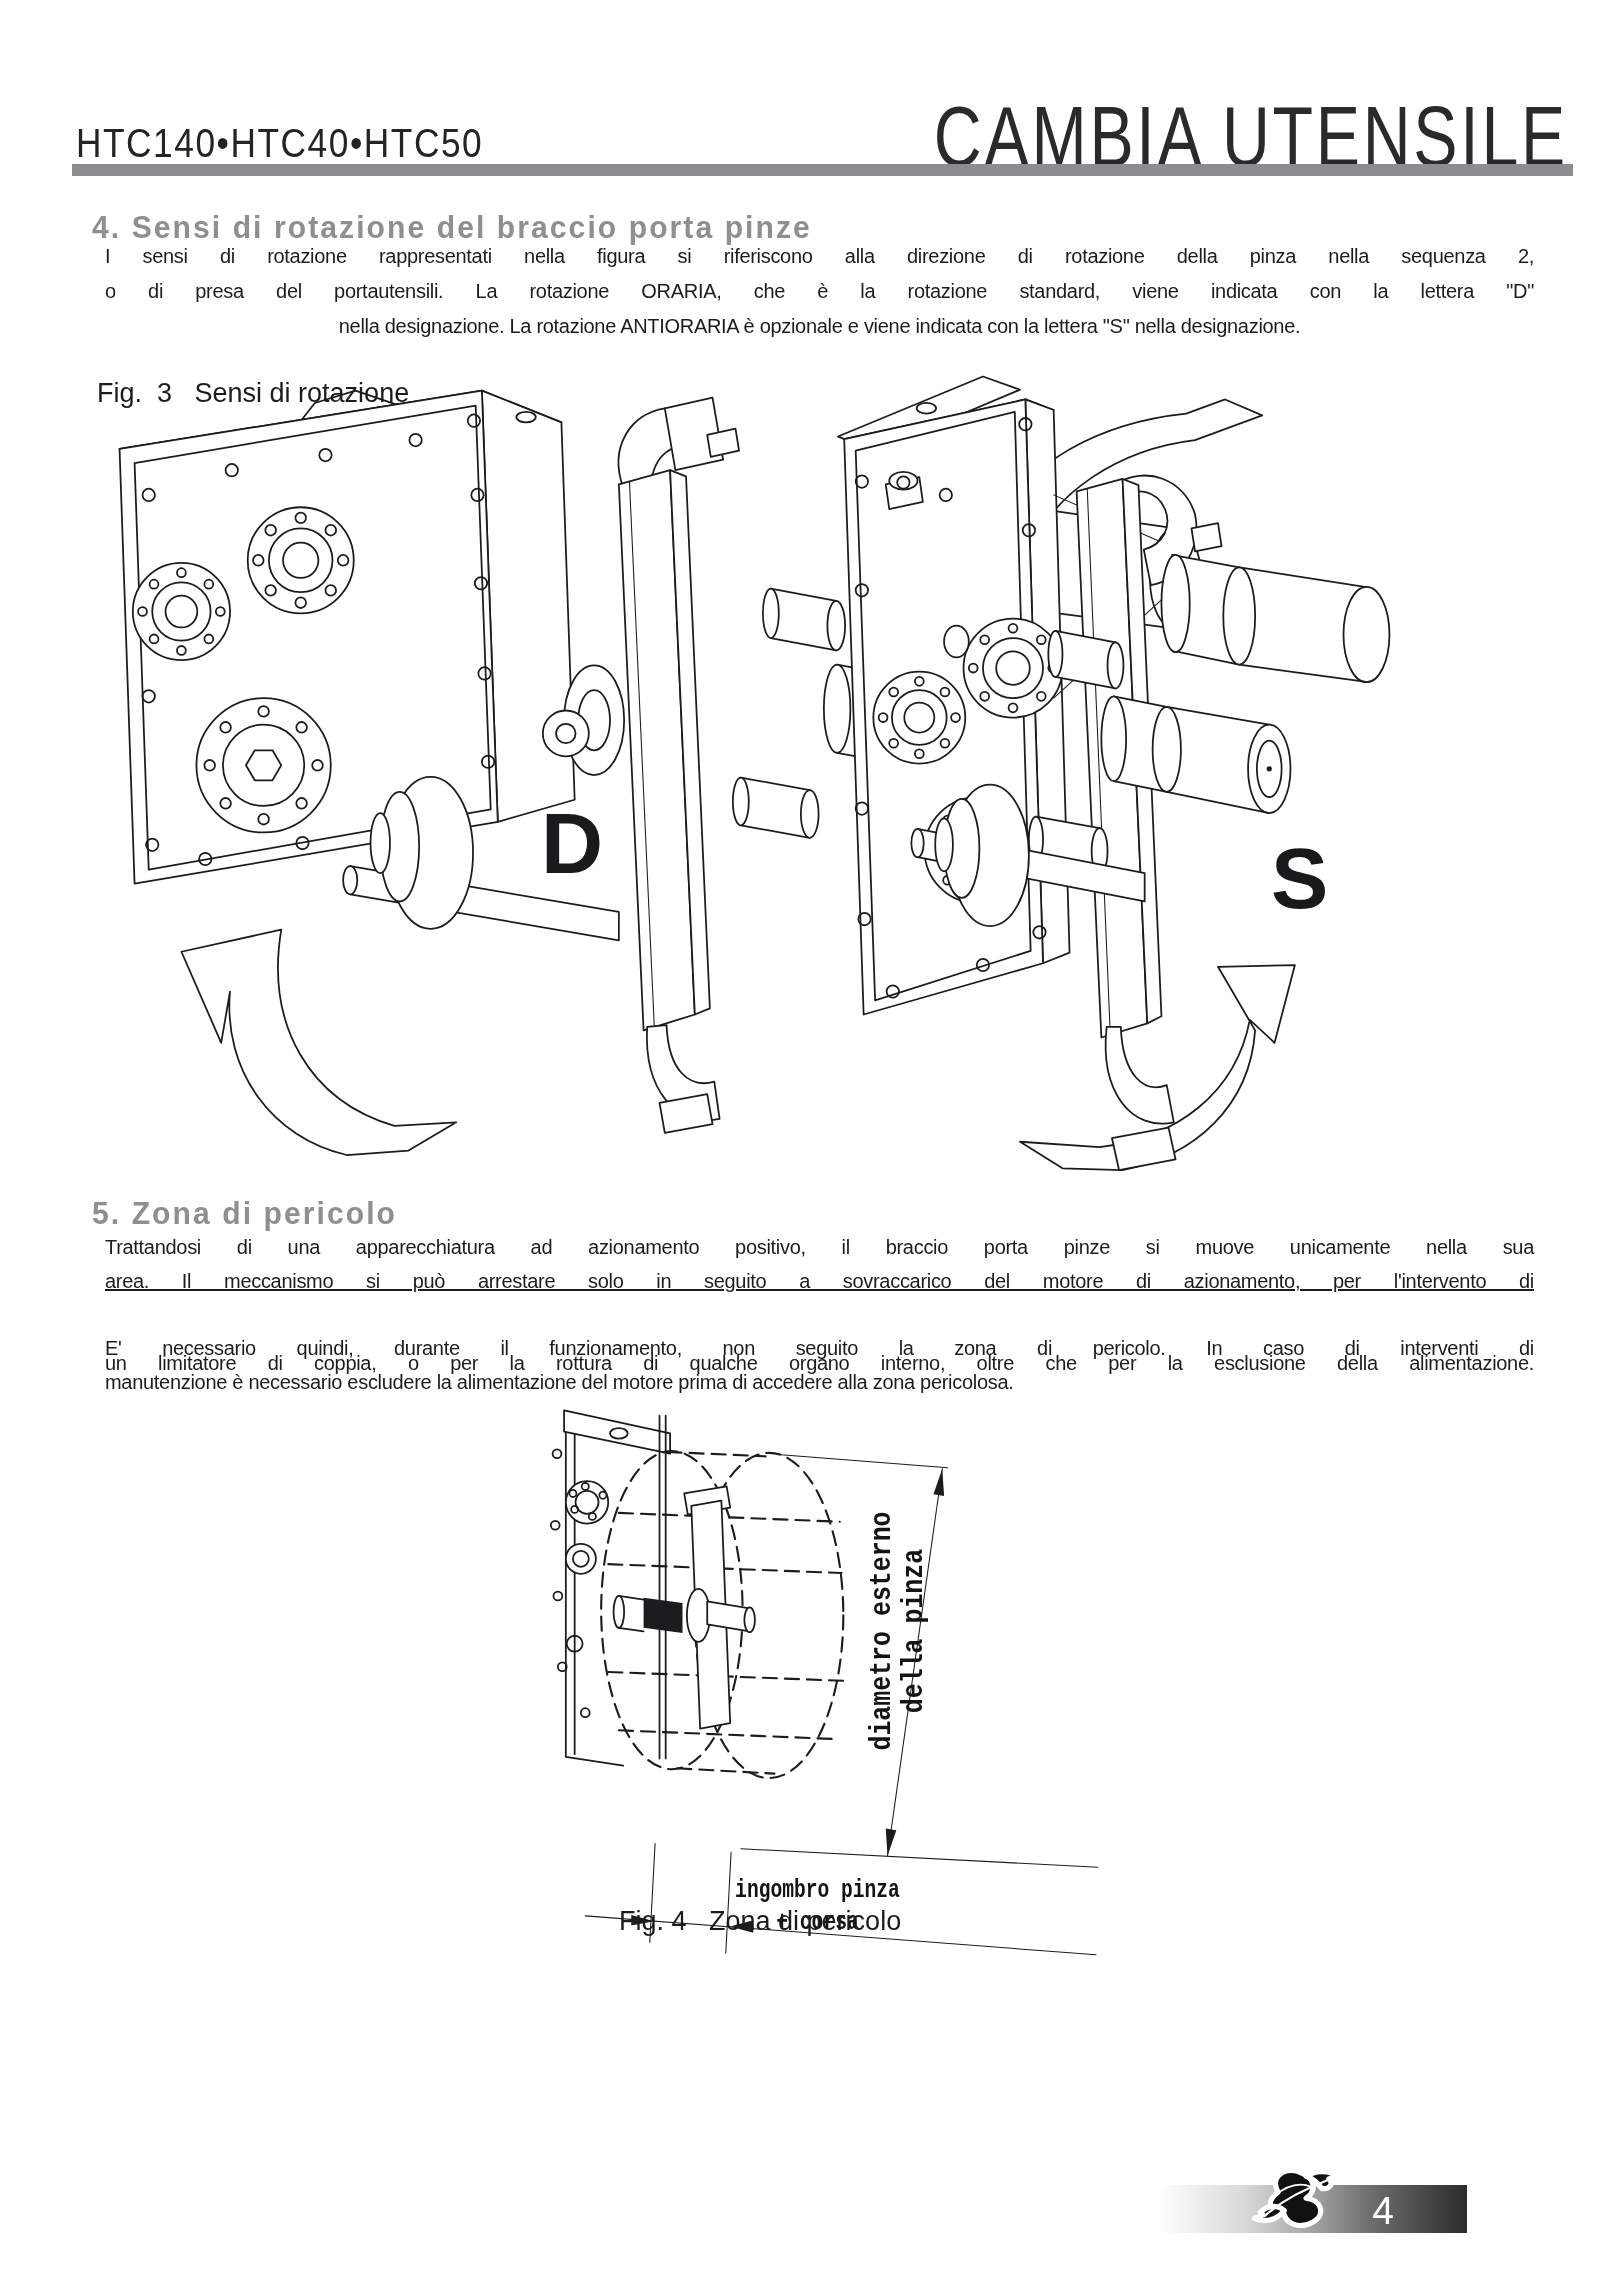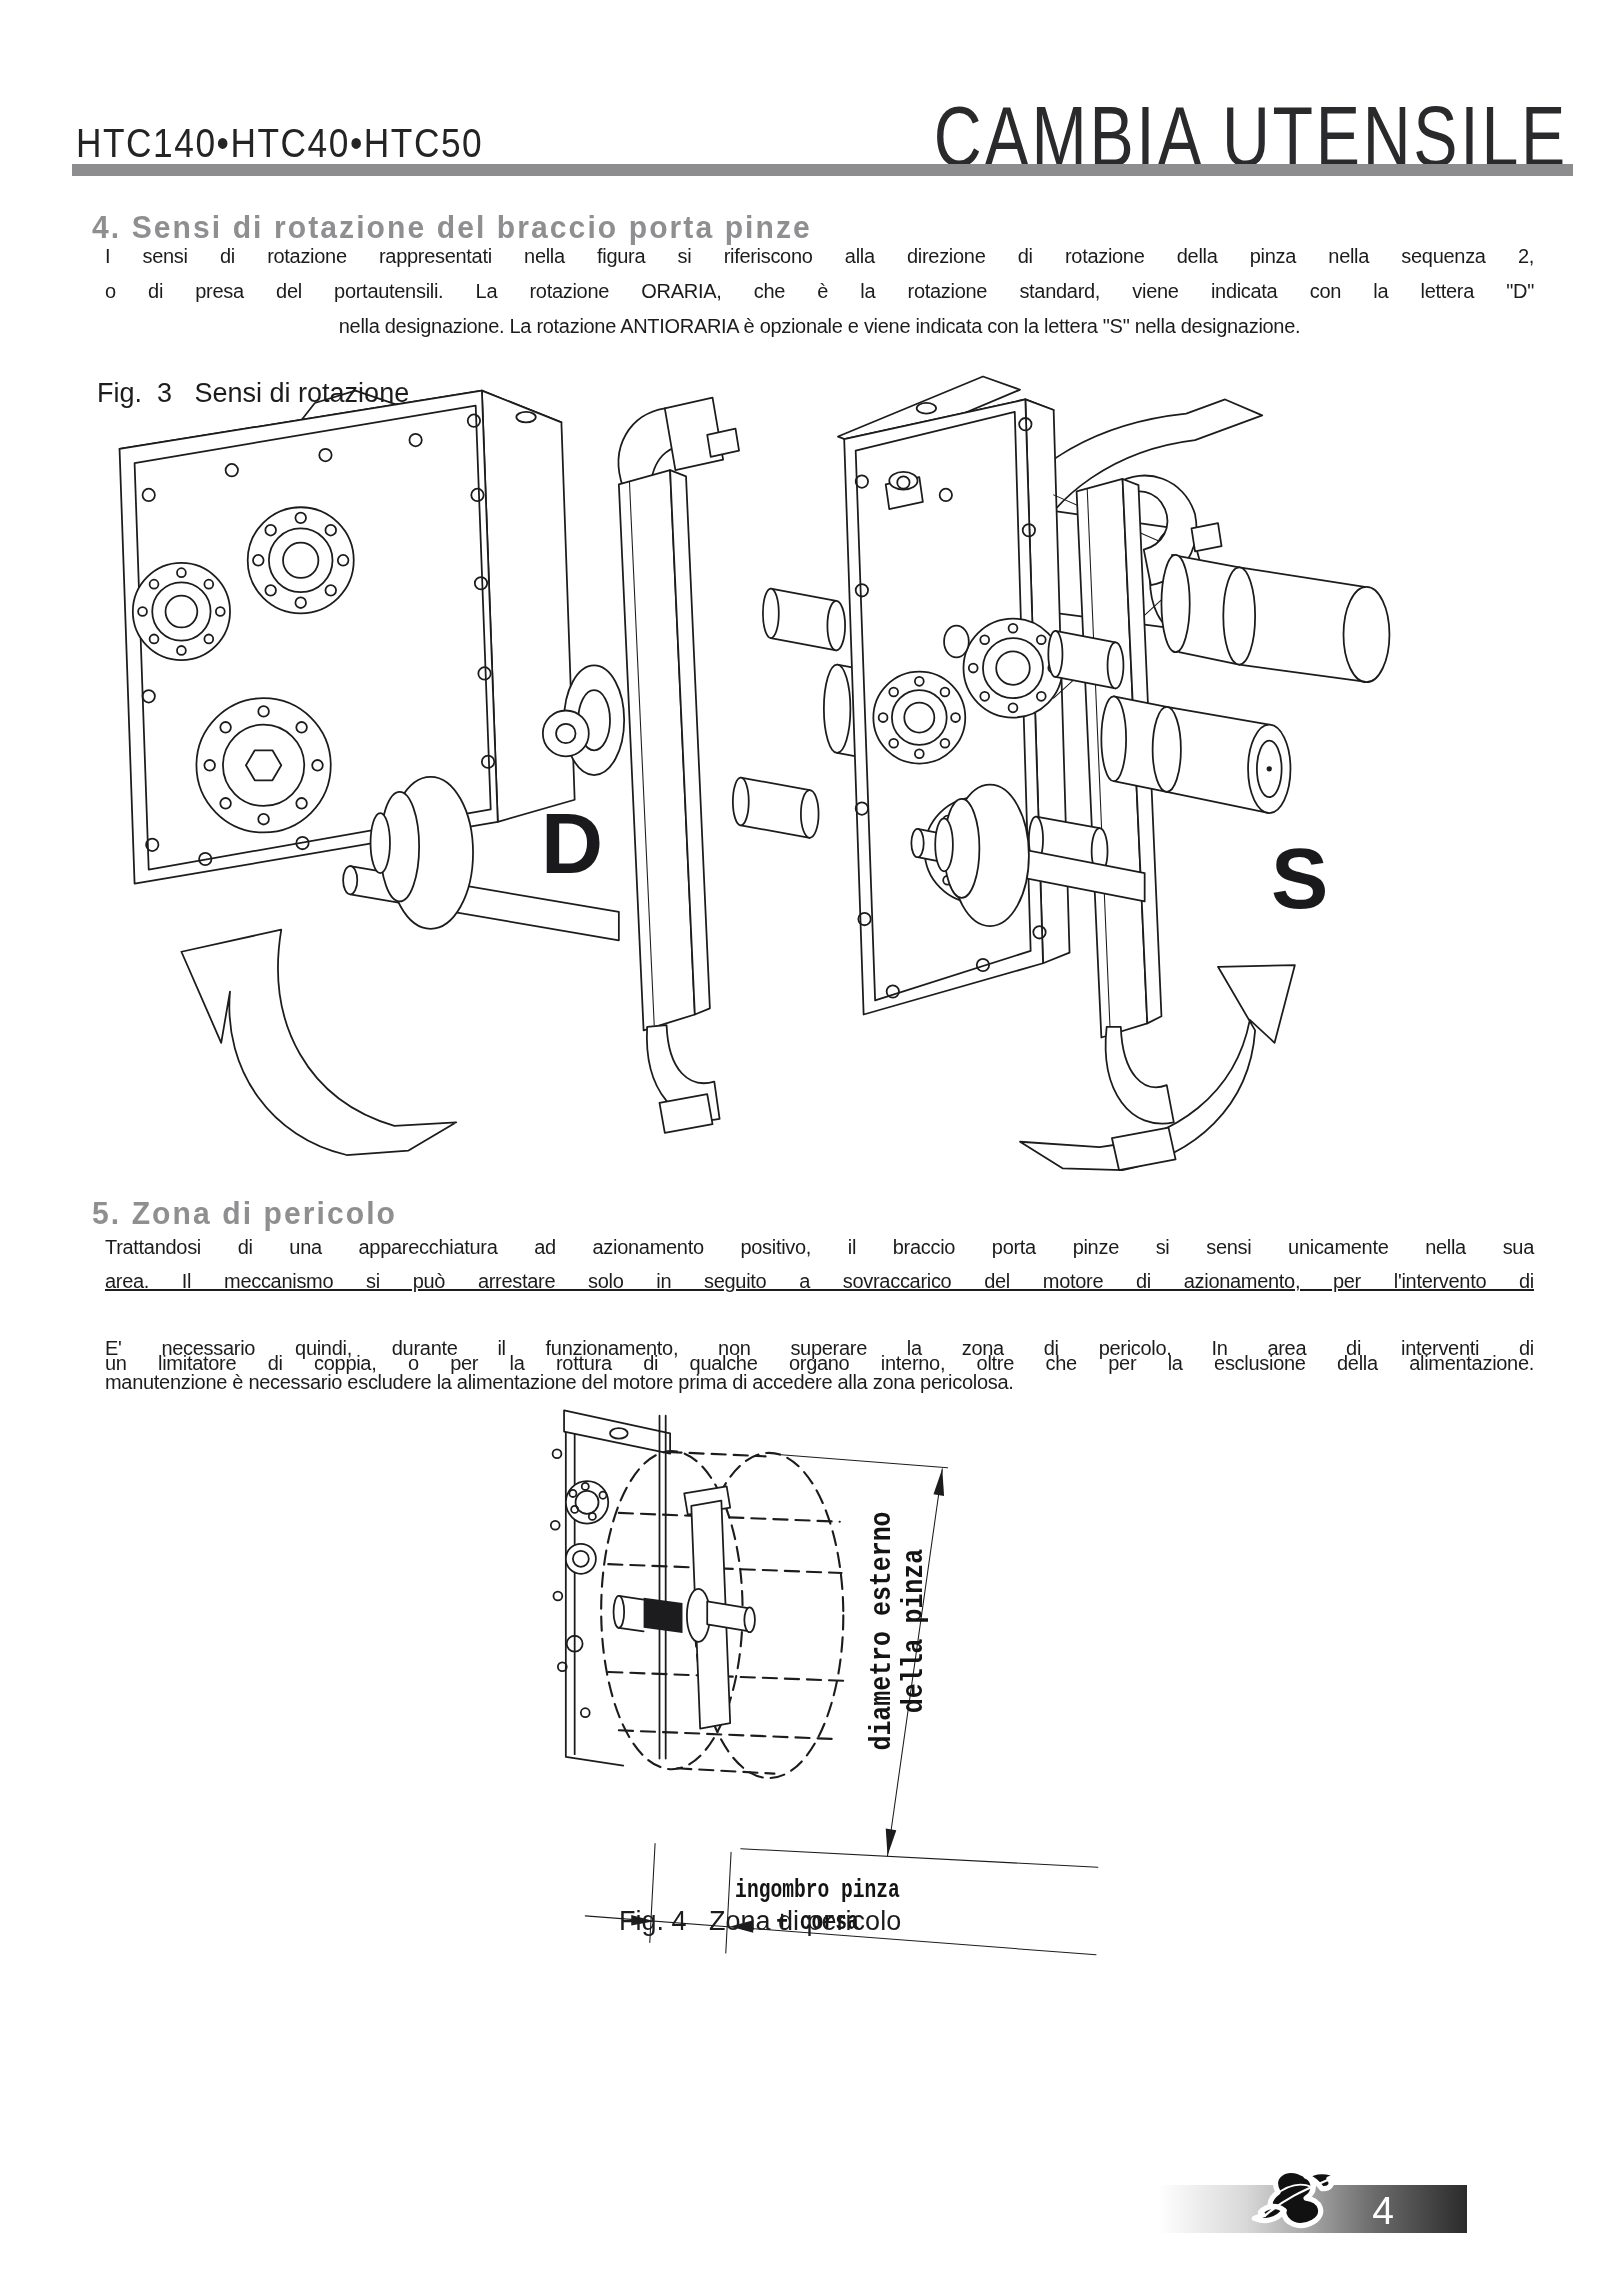--- a/index.html
+++ b/index.html
@@ -338,24 +338,24 @@
         <polygon class="b" points="826,2180 852,2173 852,2187"></polygon>
       </g>
     </g>
   </svg>
 
   <div class="rotletter" style="left:541px;top:800px;">D</div>
   <div class="rotletter" style="left:1271px;top:835px;">S</div>
 
   <div class="h" style="top:1195px;">5. Zona di pericolo</div>
   <div>
-    <div class="pline just" style="top:1230px;">Trattandosi di una apparecchiatura ad azionamento positivo, il braccio porta pinze si sensi unicamente nella sua</div>
+    <div class="pline just" style="top:1230px;">Trattandosi di una apparecchiatura ad azionamento positivo, il braccio porta pinze si muove unicamente nella sua</div>
     <div class="pline just" style="top:1264px;text-decoration:underline;">area. Il meccanismo si può arrestare solo in seguito a sovraccarico del motore di azionamento, per l'intervento di</div>
     <div class="pline just" style="top:1298px;margin-top:48px;">un limitatore di coppia, o per la rottura di qualche organo interno, oltre che per la esclusione della alimentazione.</div>
-    <div class="pline just" style="top:1331px;">E' necessario quindi, durante il funzionamento, non superare la zona di pericolo. In area di interventi di</div>
+    <div class="pline just" style="top:1331px;">E' necessario quindi, durante il funzionamento, non seguito la zona di pericolo. In caso di interventi di</div>
     <div class="pline" style="top:1365px;">manutenzione è necessario escludere la alimentazione del motore prima di accedere alla zona pericolosa.</div>
   </div>
 
   <div class="monolab dimv">
     <span style="display:block">diametro esterno</span>
     <span style="display:block">della pinza</span>
   </div>
   <div class="monolab dimh">
     <span style="display:block">ingombro pinza</span>
     <span style="display:block">+ corsa</span>

